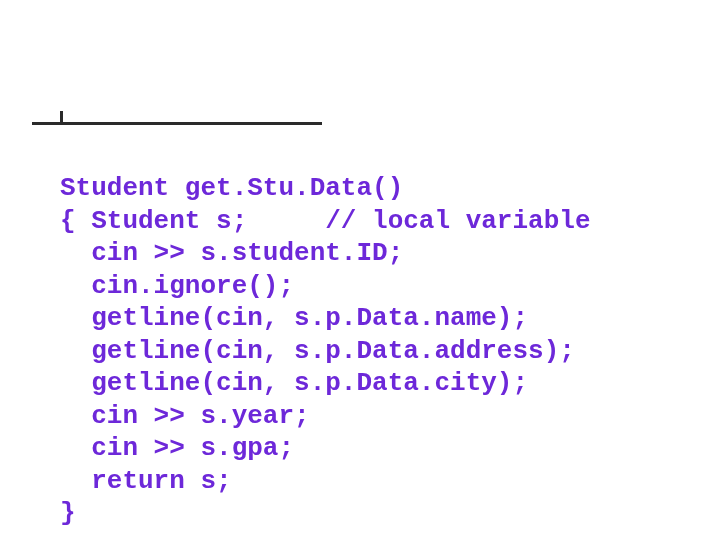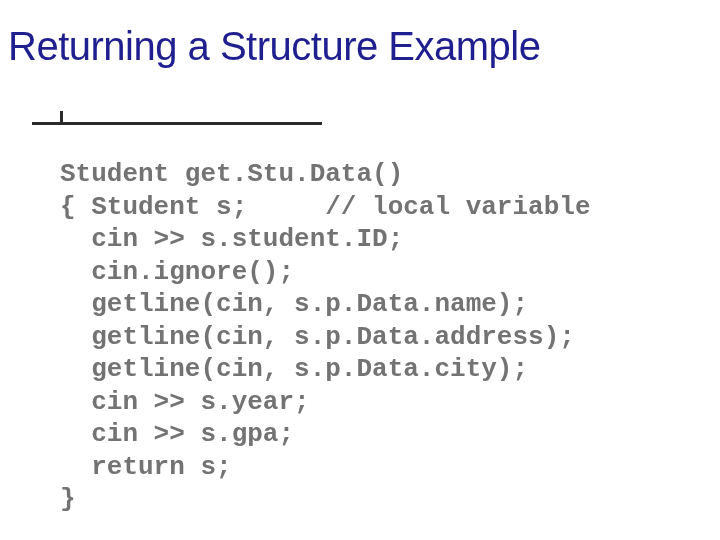--- a/index.html
+++ b/index.html
@@ -38,35 +38,34 @@
   .tick {
     position: absolute;
     top: 111px;
     left: 60px;
     width: 3px;
     height: 14px;
     background: #2a2a2a;
   }
   .code-block {
     position: absolute;
-    top: 158px;
+    top: 172px;
     left: 60px;
     font-family: "Courier New", Courier, monospace;
     font-weight: bold;
     font-size: 26px;
     line-height: 1.25;
-    color: #737373;
+    color: #6d28d9;
     white-space: pre;
   }
 </style>
 </head>
 <body>
 
 <div class="slide">
-  <div class="title">Returning a Structure Example</div>
   <div class="underline"></div>
   <div class="tick"></div>
 
   <div class="code-block"><span>Student get.Stu.Data()</span>
 <span>{ Student s;     // local variable</span>
 <span>  cin &gt;&gt; s.student.ID;</span>
 <span>  cin.ignore();</span>
 <span>  getline(cin, s.p.Data.name);</span>
 <span>  getline(cin, s.p.Data.address);</span>
 <span>  getline(cin, s.p.Data.city);</span>

